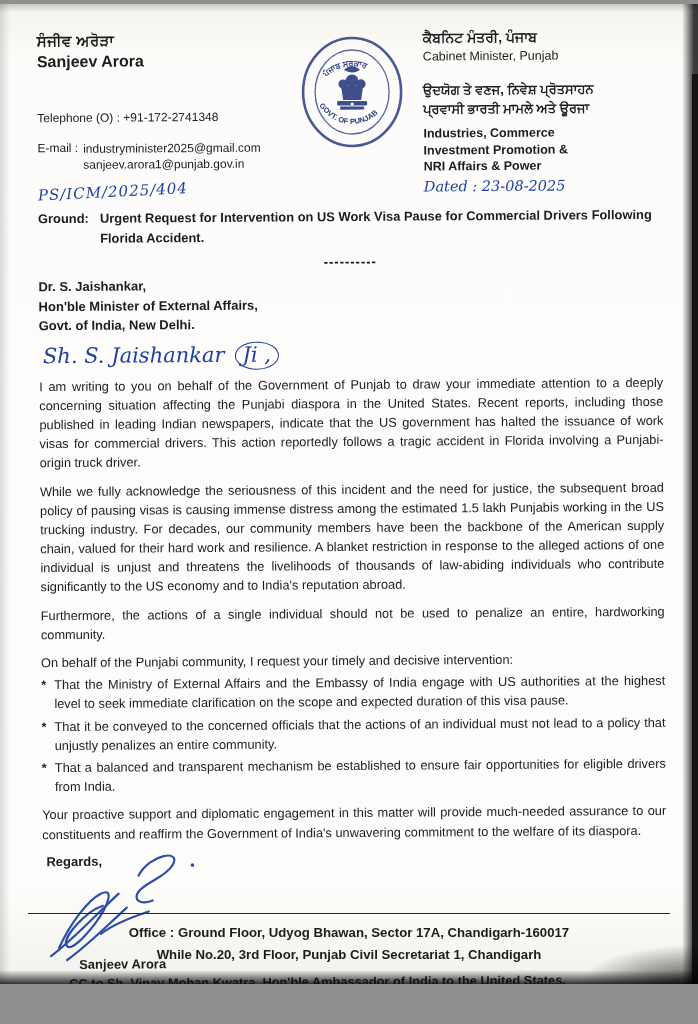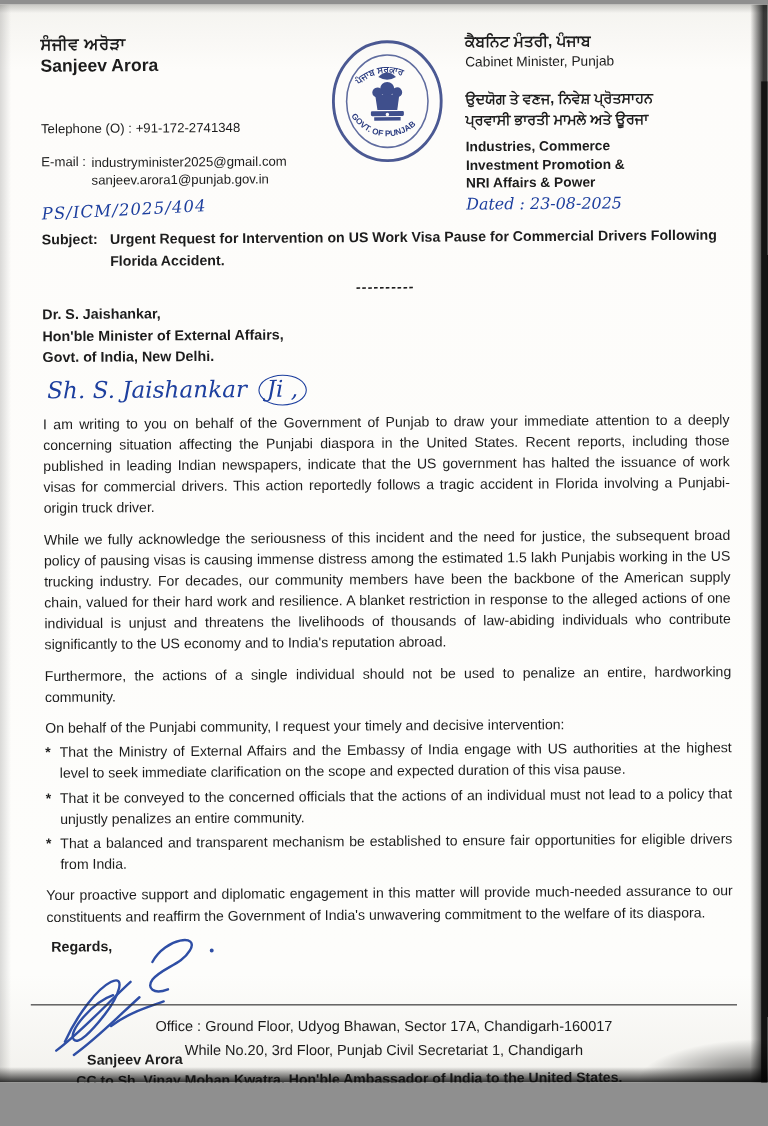--- a/index.html
+++ b/index.html
@@ -67,21 +67,21 @@
   
   .signoff { position: relative; height: 122px; margin-top: 6px; }
   .regards { font-size: 13px; font-weight: 600; padding-top: 4px; margin-left: 4px; }
   .sig { position: absolute; top: 2px; left: 0; }
   .signatory { position: absolute; bottom: 0; left: 36px; font-size: 13px; font-weight: 700; }
   .cc { font-size: 12.8px; font-weight: 700; margin: 4px 0 0 26px; }
 
   
   .footer { position: absolute; left: 28px; right: 28px; bottom: 18px; text-align: center; }
   .footer .rule { border-top: 1.6px solid #2a2a2a; margin-bottom: 8px; }
-  .footer .line { font-size: 13.2px; font-weight: 400; line-height: 1.65; }
+  .footer .line { font-size: 13.2px; font-weight: 700; line-height: 1.65; }
 </style>
 </head>
 <body>
 
 <div class="scan">
   <div class="content">
 
     <div class="letterhead">
       <div class="lh-left">
         <div class="name-pa">ਸੰਜੀਵ ਅਰੋੜਾ</div>
@@ -134,21 +134,21 @@
         <div class="dept-en">
           <div>Industries, Commerce</div>
           <div>Investment Promotion &amp;</div>
           <div>NRI Affairs &amp; Power</div>
         </div>
         <div class="hand date-hand">Dated : 23-08-2025</div>
       </div>
     </div>
 
     <div class="subject">
-      <span class="label">Subject:</span>
+      <span class="label">Ground:</span>
       <span class="text">Urgent Request for Intervention on US Work Visa Pause for Commercial Drivers Following Florida Accident.</span>
     </div>
 
     <div class="separator">----------</div>
 
     <div class="addressee">
       <div>Dr. S. Jaishankar,</div>
       <div>Hon'ble Minister of External Affairs,</div>
       <div>Govt. of India, New Delhi.</div>
     </div>

